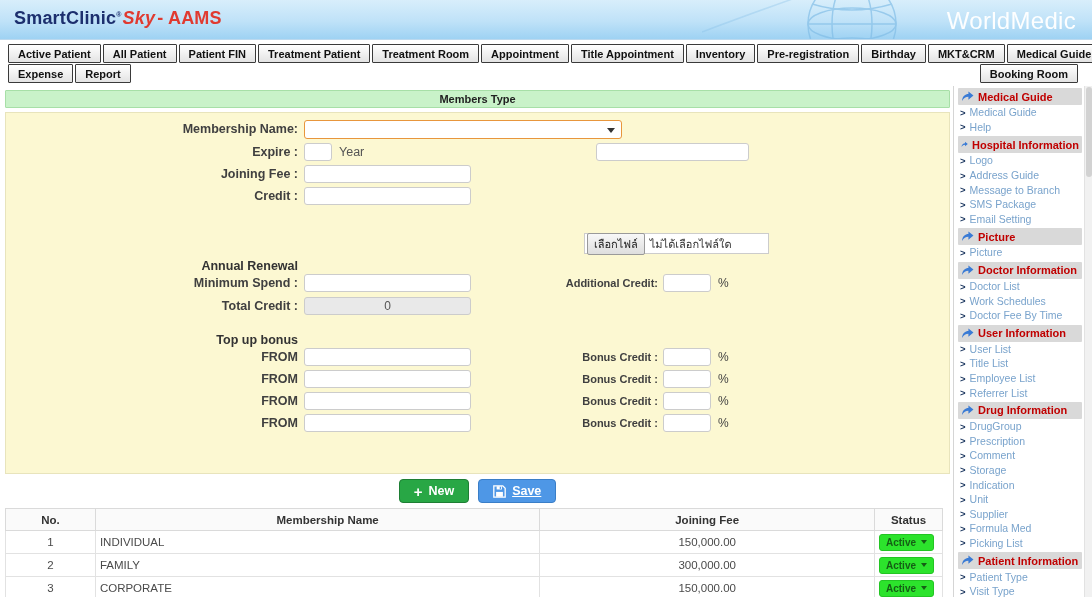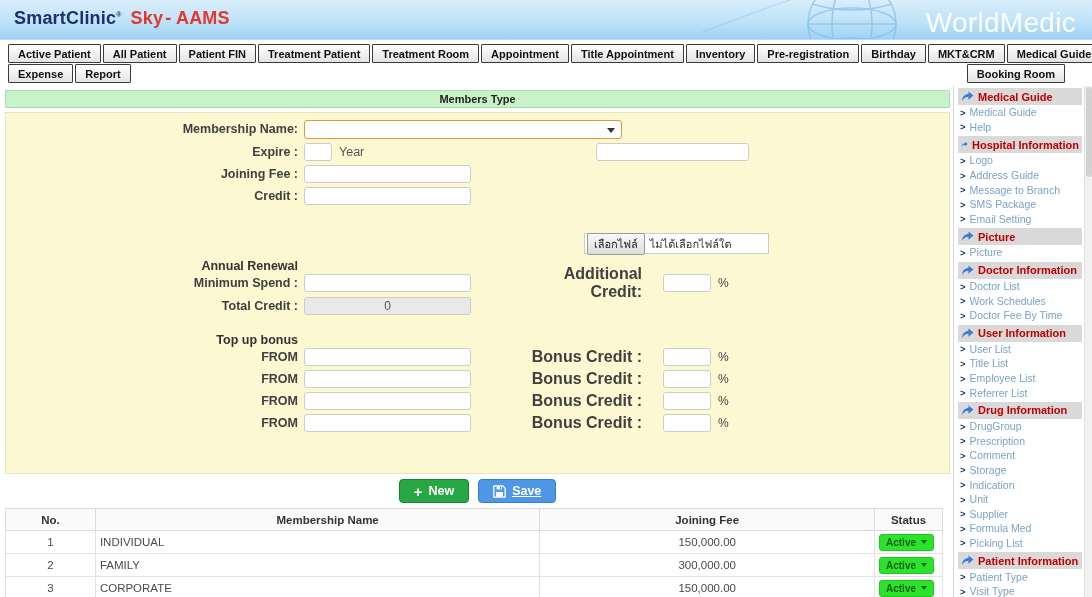--- a/index.html
+++ b/index.html
@@ -7,28 +7,28 @@
     font-family:"Liberation Sans", sans-serif; }
 
   
   .hdr { position:relative; height:40px;
     background:linear-gradient(#d8eefb 0%, #bfe2f8 55%, #9ed2f3 100%);
     border-bottom:1px solid #bcd9ee; overflow:hidden; }
   .hdr .logo { position:absolute; left:14px; top:8px; font-size:18px; font-weight:bold;
     letter-spacing:.2px; white-space:nowrap; }
   .logo .p1 { color:#1c2f6e; }
   .logo .reg { color:#1c2f6e; font-size:7px; vertical-align:super; font-weight:bold; }
-  .logo .p2 { color:#e03a30; font-weight:600; margin-left:9px; }
+  .logo .p2 { color:#e03a30; font-style:italic; font-weight:600; margin-left:1px; }
   .logo .p3 { color:#e03a30; margin-left:2px; }
   .hdr .globe { position:absolute; right:90px; top:-8px; opacity:.65; }
-  .hdr .brand { position:absolute; right:16px; top:7px; font-size:28px; color:rgba(255,255,255,.97);
+  .hdr .brand { position:absolute; right:16px; top:7px; font-size:24px; color:rgba(255,255,255,.97);
     font-weight:400; letter-spacing:.3px; }
 
   
-  .tabbar { padding:4px 25px 2px 8px; background:#fff;text-align:right; }
+  .tabbar { padding:4px 12px 2px 8px; background:#fff;text-align:right; }
   .tabrow { display:flex; justify-content:space-between; margin-bottom:1px; }
   .tabgroup { display:flex; }
   .tab { border:1px solid #3a3a3a; background:linear-gradient(#ffffff,#e3e3e3);
     font-size:11px; font-weight:bold; color:#111; padding:3px 9px 2px; margin-right:2px;
     white-space:nowrap; cursor:pointer; border-radius:1px; height:19px; }
 
   
   .content { position:relative; height:513px; }
   .main { position:absolute; left:5px; top:4px; width:945px; }
   .divider { position:absolute; left:953px; top:0; width:1px; height:513px; background:#d5d5d5; }
@@ -45,21 +45,21 @@
   .flabel { width:298px; text-align:right; padding-right:6px; font-size:12.5px; font-weight:600; color:#404040; }
   .inp { height:18px; border:1px solid #ccc; border-radius:3px; background:#fff;
     font-size:12px; padding:0 4px; font-family:"Liberation Sans",sans-serif; }
   .selectbox { position:relative; width:318px; height:19px; background:#fff;
     border:1px solid #e8963c; border-radius:3px; cursor:pointer; }
   .selectbox .caret { position:absolute; right:6px; top:7px; width:0; height:0;
     border-left:4px solid transparent; border-right:4px solid transparent; border-top:5px solid #333; }
   .w28{width:28px} .w167{width:167px} .w153{width:153px} .w48{width:48px}
   .unit { font-size:12.5px; color:#555; margin-left:7px; }
   .right-abs { position:absolute; left:505px; top:0; height:20px; display:flex; align-items:center; }
-  .rlabel { width:152px; text-align:right; padding-right:21px; font-size:16px; font-weight:600; color:#404040; }
+  .rlabel { width:152px; text-align:right; padding-right:5px; font-size:11px; font-weight:600; color:#404040; }
   .pct { font-size:12px; color:#444; margin-left:7px; }
   .boldlabel { font-size:12.5px; font-weight:bold; color:#333; }
   .disabled-inp { background:#e9e9e9; color:#555; text-align:center; }
   .r-membership{top:6px} .r-expire{top:29px} .r-joining{top:51px} .r-credit{top:73px}
   .r-file{top:120px} .r-annual{top:143px} .r-minspend{top:160px} .r-total{top:183px} .r-topup{top:217px}
   .filewrap { position:absolute; left:578px; top:0; width:185px; height:21px;
     background:#fff; border:1px solid #ccc; display:flex; align-items:center; padding:5px 2px; }
   .filebtn { border:1px solid #9a9a9a; background:linear-gradient(#f8f8f8,#dedede);
     border-radius:2px; font-size:11px; padding:1px 6px; cursor:pointer; color:#222; white-space:nowrap; }
   .filestatus { font-size:11px; color:#333; margin-left:5px; white-space:nowrap; }

